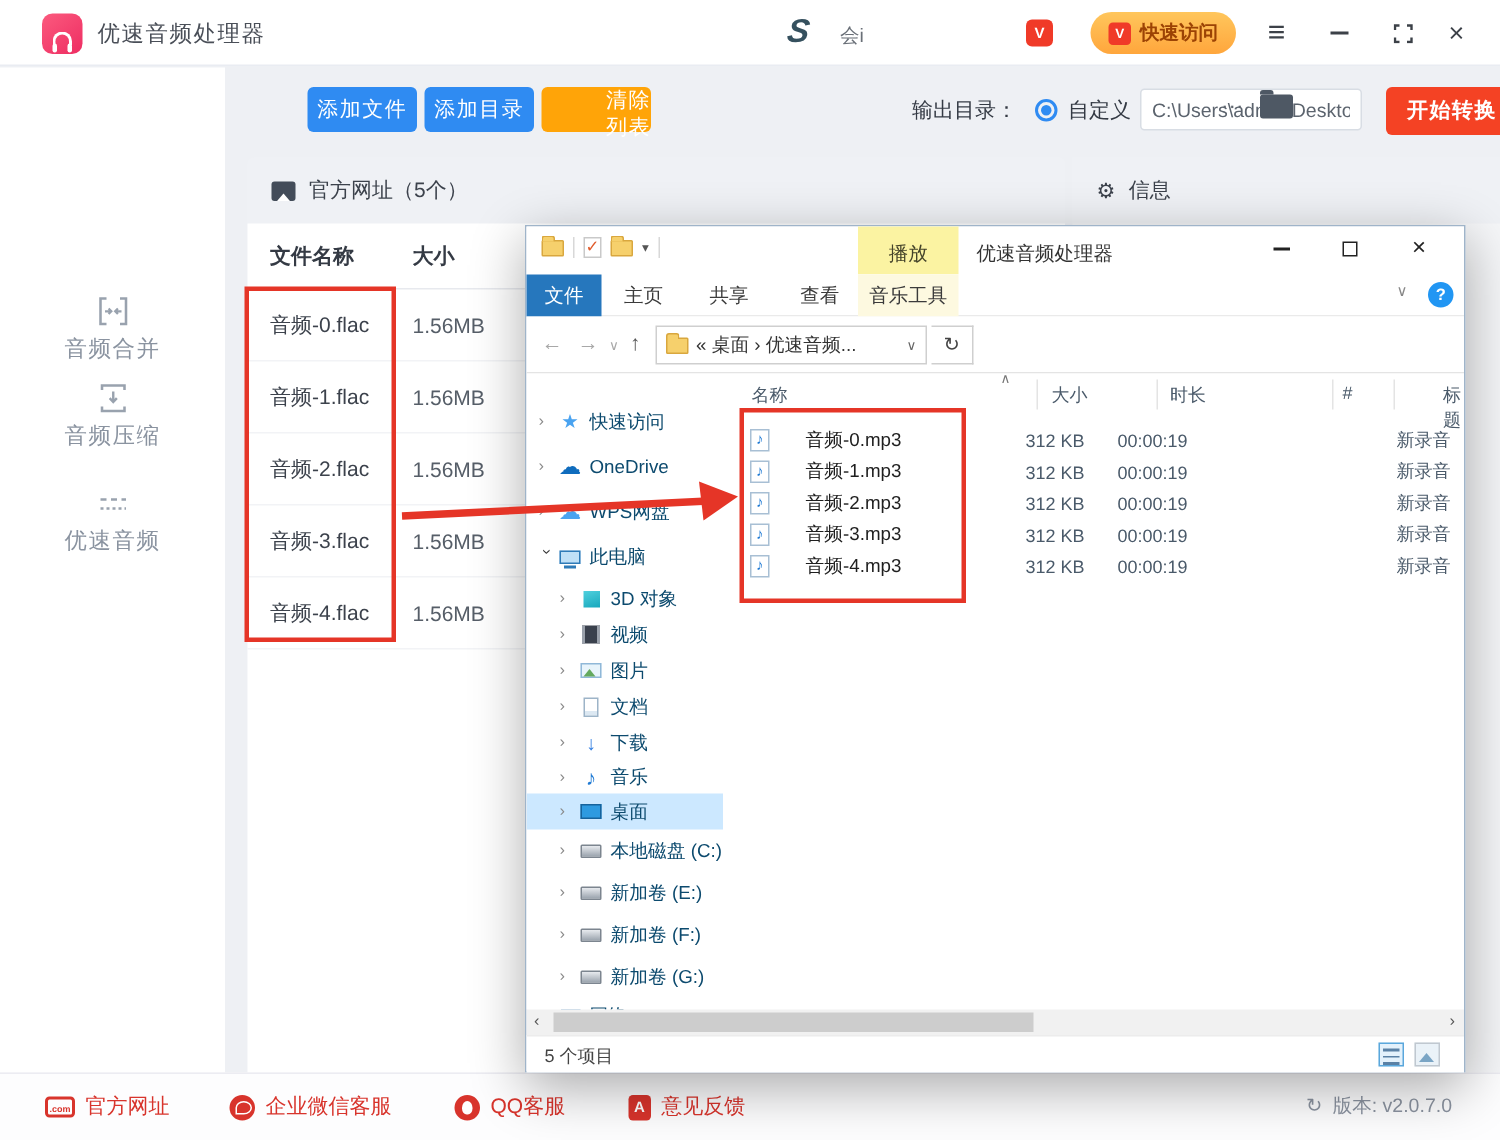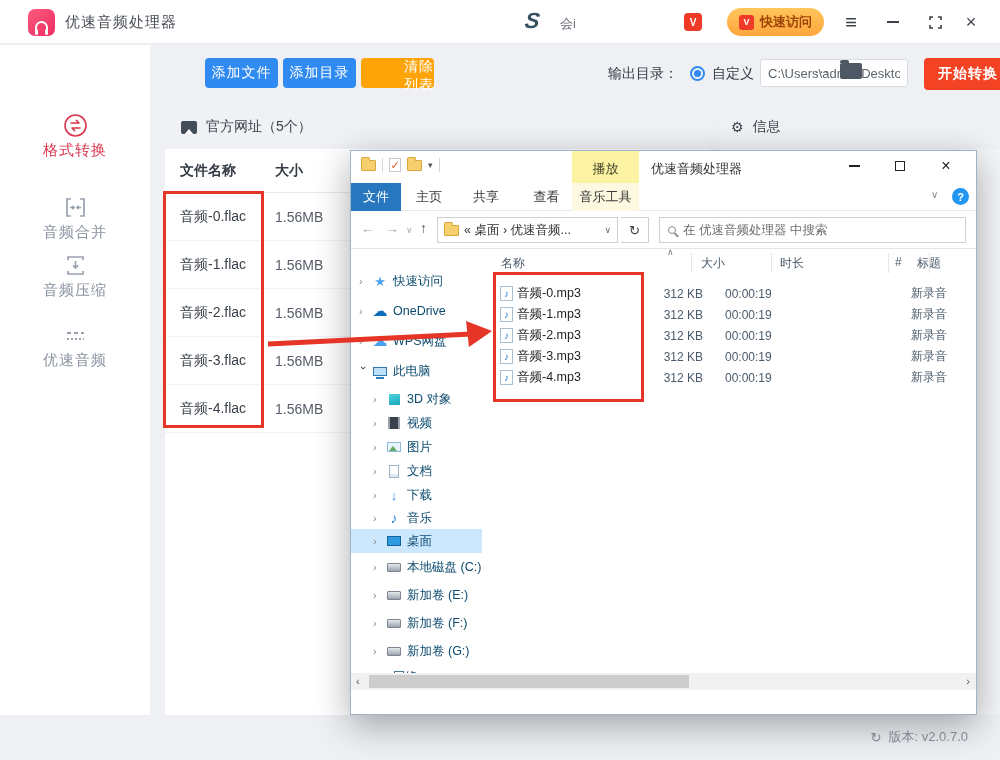--- a/index.html
+++ b/index.html
@@ -134,28 +134,28 @@
   .ti-doc i{display:block;width:10px;height:13px;background:#fff;border:1px solid #9db4c8;box-shadow:inset 0 -3px 0 #dce8f2;}
   .ti-down::before{content:"↓"; color:#2f7de1; font-size:13px; font-weight:bold;}
   .ti-music::before{content:"♪"; color:#1f7ad4; font-size:14px;}
   .ti-desk i{display:block;width:14px;height:10px;background:#2e9ae0;border:1.5px solid #17639c;}
   .ti-disk i{display:block;width:14px;height:9px;background:linear-gradient(180deg,#e7eaee,#9aa3ad);border:1px solid #7c858f;border-radius:1px;}
   .ti-net i{display:block;width:13px;height:9px;background:#7fb6e8;border:1.5px solid #2e6da4;} .ti-net::after{content:"";position:absolute;bottom:0;left:3px;width:10px;height:2px;background:#2e6da4;}
 
   .flist { position:absolute; left:133px; top:0; width:492px; height:424px; }
   .fl-head { position:absolute; left:0; top:2px; width:492px; height:24px; }
   .fl-head .hc { position:absolute; top:4px; font-size:12px; color:#4a5a6a; cursor:pointer; }
-  .hc-name{left:17px;} .hc-size{left:217px;} .hc-dur{left:296px;} .hc-num{left:411px;} .hc-title{left:433px;}
+  .hc-name{left:17px;} .hc-size{left:217px;} .hc-dur{left:296px;} .hc-num{left:411px;} .hc-title{left:478px;}
   .sortcaret { position:absolute; left:183px; top:-4px; font-size:9px; color:#777; }
   .fl-head .div { position:absolute; top:2px; width:1px; height:20px; background:#e4e4e4; }
   .dv1{left:207px;} .dv2{left:287px;} .dv3{left:404px;} .dv4{left:445px;}
   .frow { position:absolute; left:0; width:492px; height:21px; display:flex; align-items:center; cursor:pointer; }
   .fr0{top:34px;} .fr1{top:55px;} .fr2{top:76px;} .fr3{top:97px;} .fr4{top:118px;}
   .mp3ic { width:13px; height:15px; background:#fff; border:1px solid #a8bfd4; margin-left:16px; flex:none; color:#1f7ad4; font-size:10px; line-height:14px; text-align:center; }
-  .frow .fn { font-size:12.5px; color:#1f1f1f; margin-left:4px; width:125px; }
+  .frow .fn { font-size:12.5px; color:#1f1f1f; margin-left:24px; width:125px; }
   .frow .fs { font-size:12px; color:#4a5a6a; width:58px; text-align:right; margin-left:3px; }
   .frow .fd { font-size:12px; color:#4a5a6a; margin-left:22px; width:100px; }
   .frow .ftt { font-size:12px; color:#4a5a6a; margin-left:86px; width:40px; overflow:hidden; white-space:nowrap; }
 
   .hscroll { position:absolute; left:0; top:522px; width:625px; height:17px; background:#f1f1f1; }
   .hs-ar { position:absolute; top:2px; font-size:11px; color:#555; cursor:pointer; }
   .hs-l{left:5px;} .hs-r{right:6px;}
   .hs-thumb { position:absolute; left:18px; top:2px; width:320px; height:13px; background:#cdcdcd; cursor:pointer; }
   .ex-status { position:absolute; left:0; top:539px; width:625px; height:25px; background:#fff; border-top:1px solid #ececec; }
   .ex-count { position:absolute; left:12px; top:5px; font-size:12px; color:#444; }
@@ -199,27 +199,20 @@
       <svg width="13" height="13" viewBox="0 0 13 13">
           <path d="M1 4V1h3M9 1h3v3M12 9v3H9M4 12H1V9" fill="none" stroke="#3c4148" stroke-width="1.6"></path>
         </svg>
     </div>
     <div class="winbtn wb-close">×</div>
   </div>
 
   <div class="content-bg"></div>
 
   <div class="sidebar">
-    <div class="side-item active si1">
-      <svg width="25" height="25" viewBox="0 0 25 25">
-        <circle cx="12.5" cy="12.5" r="10.5" fill="none" stroke="#d93850" stroke-width="1.6"></circle>
-        <path d="M8 10h8m-2.6-2.6L16 10M17 15H9m2.6 2.6L9 15" fill="none" stroke="#d93850" stroke-width="1.6" stroke-linecap="round"></path>
-      </svg>
-      <span class="lbl">格式转换</span>
-    </div>
     <div class="side-item si2">
       <svg width="25" height="25" viewBox="0 0 25 25">
         <path d="M8 4H4v17h4M17 4h4v17h-4" fill="none" stroke="#99a2ae" stroke-width="1.7"></path>
         <path d="M7 12.5h4m-1.6-1.8 1.8 1.8-1.8 1.8M18 12.5h-4m1.6-1.8-1.8 1.8 1.8 1.8" fill="none" stroke="#99a2ae" stroke-width="1.5"></path>
       </svg>
       <span class="lbl">音频合并</span>
     </div>
     <div class="side-item si3">
       <svg width="25" height="25" viewBox="0 0 25 25">
         <path d="M5 7V4h15v3M5 18v3h15v-3" fill="none" stroke="#99a2ae" stroke-width="1.7"></path>
@@ -282,20 +275,38 @@
     <div class="ft-row">
       <div class="c1">音频-3.flac</div>
       <div class="c2">1.56MB</div>
     </div>
     <div class="ft-row">
       <div class="c1">音频-4.flac</div>
       <div class="c2">1.56MB</div>
     </div>
   </div>
 
+  <div class="footer">
+    <div class="flink f1">
+      <div class="ic-com">.com</div>
+      <span>官方网址</span>
+    </div>
+    <div class="flink f2">
+      <div class="ic-wx"></div>
+      <span>企业微信客服</span>
+    </div>
+    <div class="flink f3">
+      <div class="ic-qq"></div>
+      <span>QQ客服</span>
+    </div>
+    <div class="flink f4">
+      <div class="ic-fb">A</div>
+      <span>意见反馈</span>
+    </div>
+  </div>
   <div class="version">
     <span class="refresh-g">↻</span>
     <span>版本: v2.0.7.0</span>
   </div>
 
   <div class="explorer">
     <div class="ex-title">
       <div class="qat">
         <div class="qfold"></div>
         <div class="qsep"></div>
@@ -329,24 +340,20 @@
       <div class="nav-ar na-b">←</div>
       <div class="nav-ar na-f">→</div>
       <div class="nav-ar na-d">∨</div>
       <div class="nav-ar na-u">↑</div>
       <div class="addr-box">
         <div class="qfold"></div>
         <span class="crumbs">« 桌面 › 优速音频...</span>
         <span class="dd">∨</span>
       </div>
       <div class="refresh-box">↻</div>
-      <div class="search-box">
-        <div class="sicon"></div>
-        <span>在 优速音频处理器 中搜索</span>
-      </div>
     </div>
 
     <div class="ex-body">
       <div class="navpane">
         <div class="trow" style="top:20px">
             <span class="chv">›</span>
             <span class="ti ti-star"></span>
             <span class="tl">快速访问</span>
           </div>
         <div class="trow" style="top:50px">
@@ -497,20 +504,29 @@
             <span class="ftt">新录音</span>
         </div>
       </div>
     </div>
 
     <div class="hscroll">
       <span class="hs-ar hs-l">‹</span>
       <div class="hs-thumb"></div>
       <span class="hs-ar hs-r">›</span>
     </div>
+    <div class="ex-status">
+      <span class="ex-count">5 个项目</span>
+      <div class="view-ic vi-list">
+          <i></i>
+          <i></i>
+          <i></i>
+        </div>
+      <div class="view-ic vi-thumb"></div>
+    </div>
   </div>
 
   <div class="redrect rr-flac"></div>
   <div class="redrect rr-mp3"></div>
   <svg class="arrow-svg" viewBox="0 0 1000 760">
     <line x1="268" y1="344" x2="472" y2="334" stroke="#e53527" stroke-width="5"></line>
     <polygon points="492,331 466,321 469,347" fill="#e53527"></polygon>
   </svg>
 
 </div>

